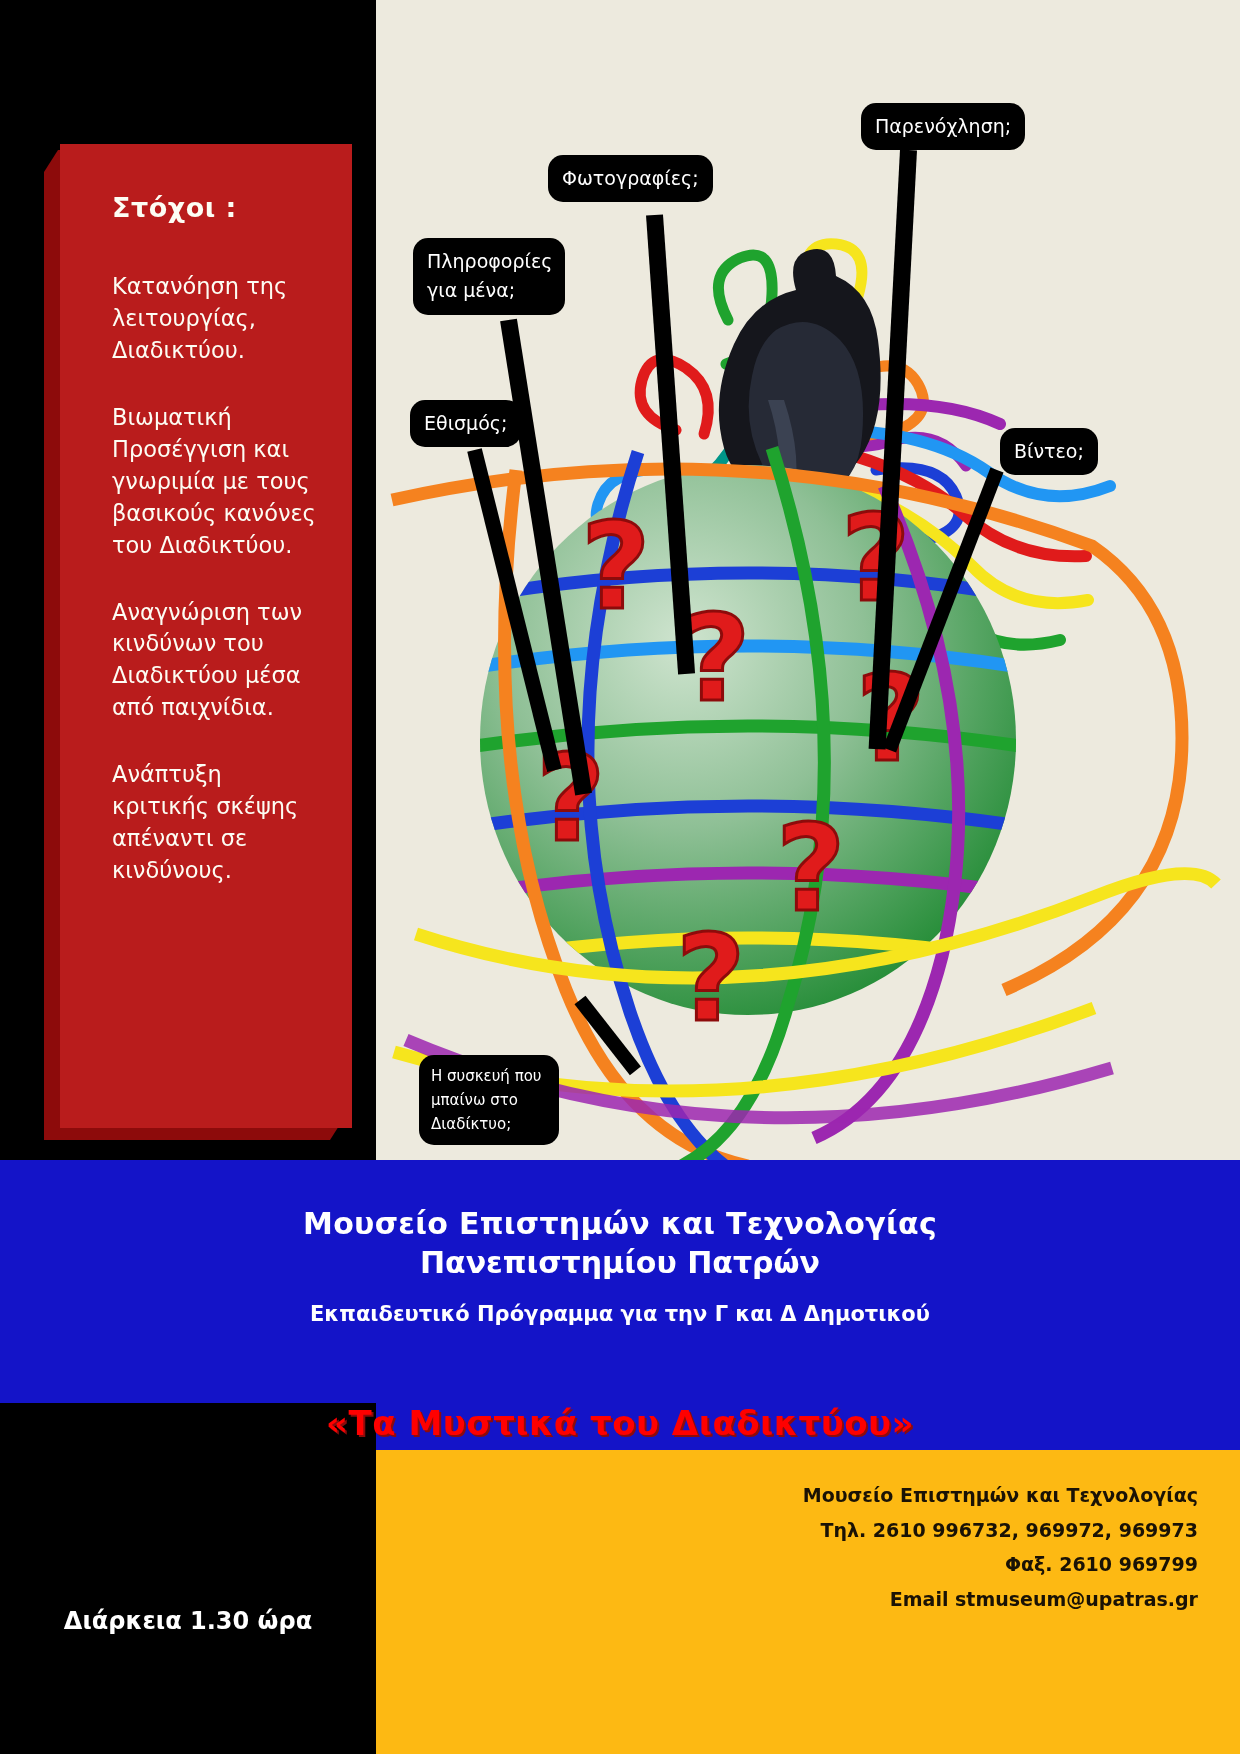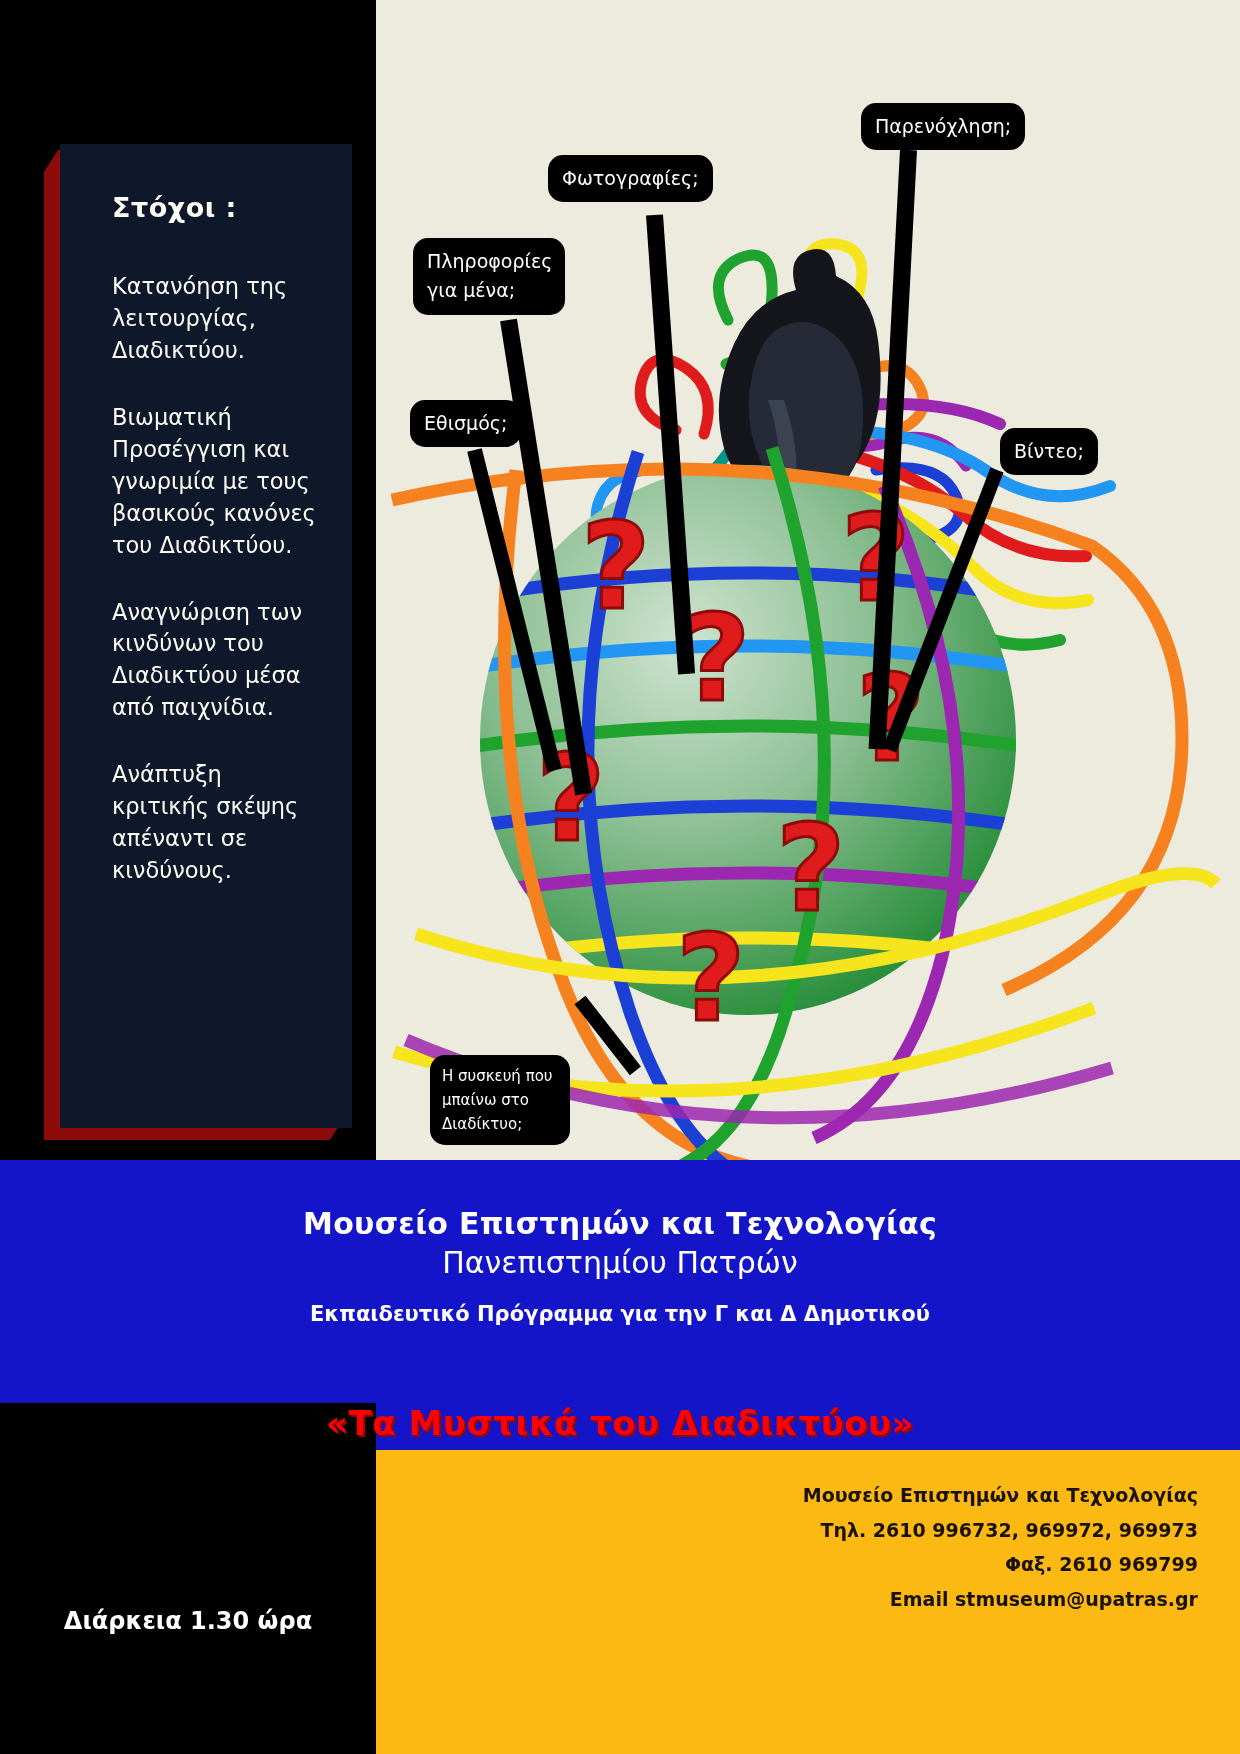--- a/index.html
+++ b/index.html
@@ -17,21 +17,21 @@
   .cream-right { position:absolute; left:376px; top:0; width:864px; height:1160px; background:#edeade; }
 
   
   .red-shadow {
     position:absolute; left:44px; top:150px; width:300px; height:990px;
     background:#8d0b0b;
     clip-path:polygon(0 22px, 14px 0, 300px 0, 300px 968px, 286px 990px, 0 990px);
   }
   .red-card {
     position:absolute; left:60px; top:144px; width:292px; height:984px;
-    background:#0f172a;
+    background:#b91c1c;
     padding:48px 28px 10px 52px;
     color:#fdfdf4;
   }
   .red-card h1 {
     font-size:27px; font-weight:bold; letter-spacing:.5px; margin-bottom:48px;
   }
   .red-card p {
     font-size:22.5px; line-height:1.42; margin-bottom:22px; font-weight:400;margin-top:35px;
   }
 
@@ -53,21 +53,21 @@
   }
   .callout.small { font-size:15px; line-height:1.6; padding:9px 12px; }
   .leader { position:absolute; background:#000; z-index:5; transform-origin:top center; }
 
   
   .blue-band {
     position:absolute; left:0; top:1160px; width:1240px; height:243px;
     background:#1414c8; color:#fff; text-align:center;
   }
   .blue-band .l1 { font-size:30px; font-weight:bold; padding-top:46px; letter-spacing:.3px; }
-  .blue-band .l2 { font-size:30px; font-weight:normal; margin-top:4px; }
+  .blue-band .l2 { font-size:30px; font-weight:bold; margin-top:4px; }
   .blue-band .l3 { font-size:21px; margin-top:22px; font-weight:700; }
 
   
   .bottom-strip { position:absolute; left:0; top:1403px; width:1240px; height:351px; background:#1414c8; }
   .bottom-black { position:absolute; left:0; top:1403px; width:376px; height:351px; background:#000; }
   .title-red {
     position:absolute; left:0; top:1403px; width:1240px; text-align:center;
     font-size:34px; font-weight:bold; color:#ff0000; letter-spacing:.5px;
     text-shadow:2px 2px 0 #8d0b0b;
     padding-top:-10px;
@@ -182,21 +182,21 @@
 για μένα;</div>
 
   <div class="callout" style="left:548px; top:155px;">Φωτογραφίες;</div>
 
   <div class="callout" style="left:861px; top:103px;">Παρενόχληση;</div>
 
   <div class="callout" style="left:410px; top:400px;">Εθισμός;</div>
 
   <div class="callout" style="left:1000px; top:428px;">Βίντεο;</div>
 
-  <div class="callout small" style="left:430px; top:1055px; width:140px;">Η συσκευή που
+  <div class="callout small" style="left:419px; top:1055px; width:140px;">Η συσκευή που
 μπαίνω  στο
 Διαδίκτυο;</div>
 
   <div class="red-shadow"></div>
   <div class="red-card">
     <h1>Στόχοι :</h1>
     <p>Κατανόηση της λειτουργίας, Διαδικτύου.</p>
     <p>Βιωματική Προσέγγιση και γνωριμία με τους βασικούς κανόνες του Διαδικτύου.</p>
     <p>Αναγνώριση των  κινδύνων του Διαδικτύου μέσα από παιχνίδια.</p>
     <p>Ανάπτυξη κριτικής σκέψης απέναντι σε κινδύνους.</p>

